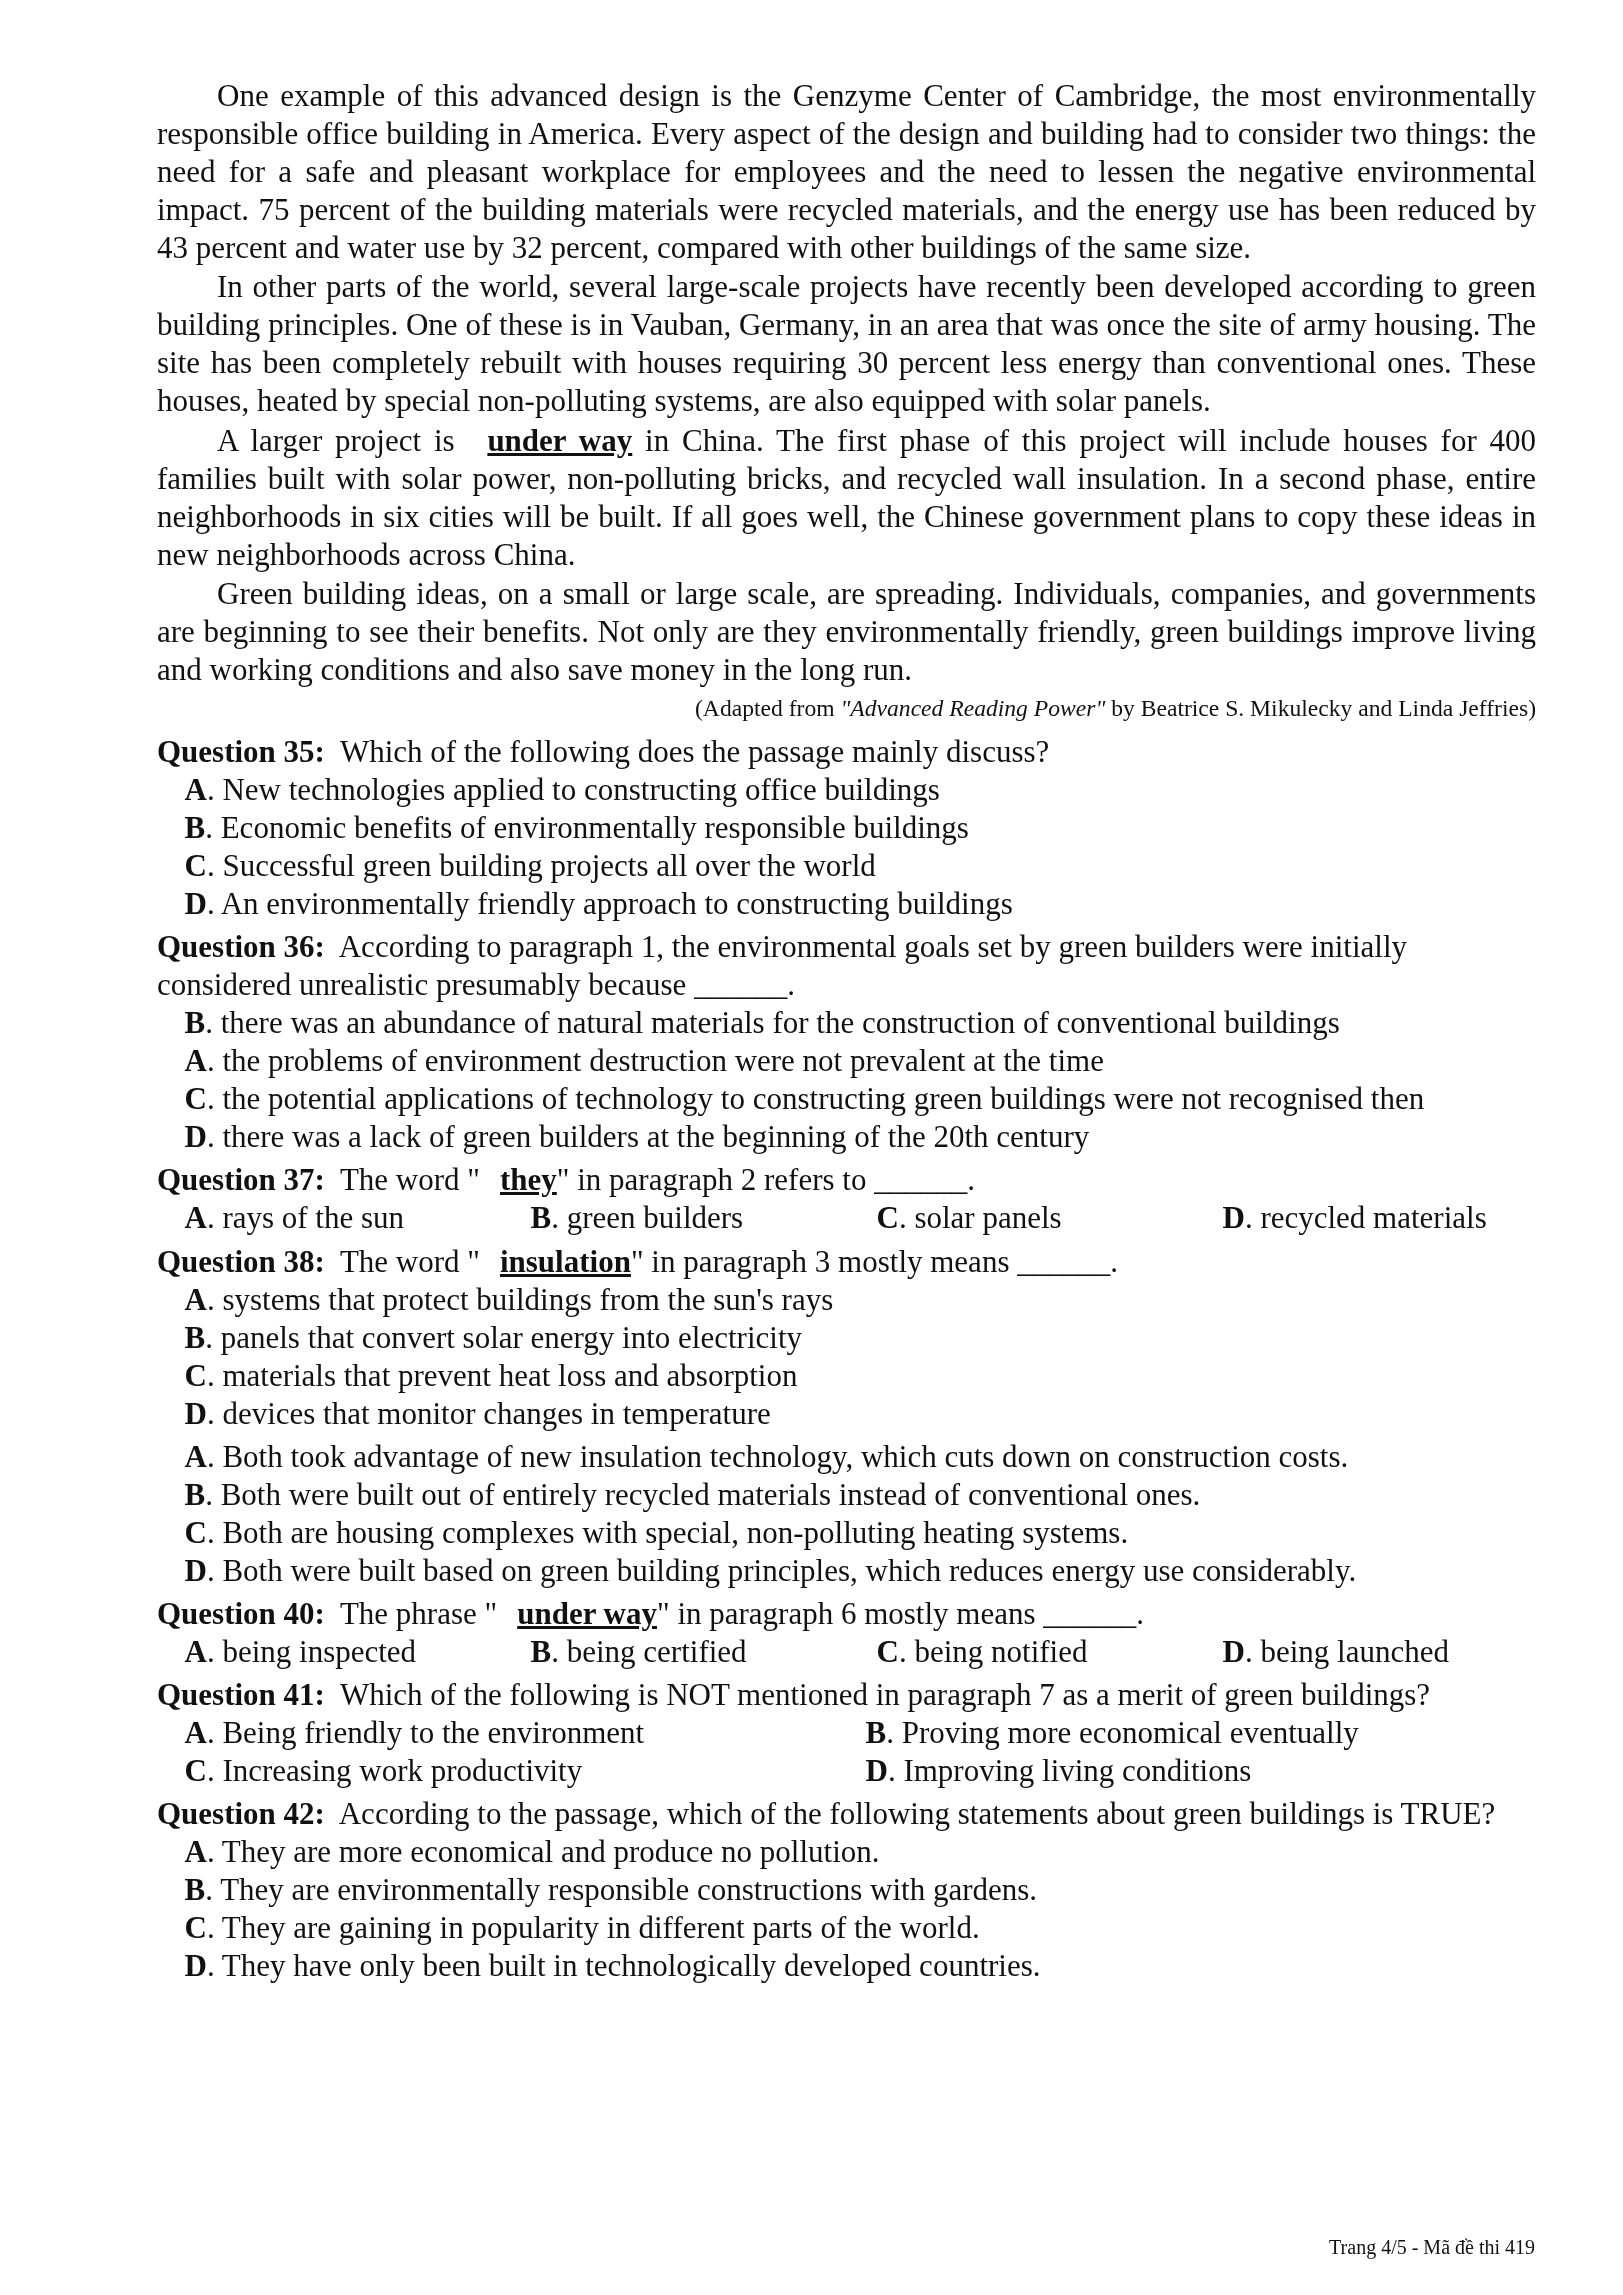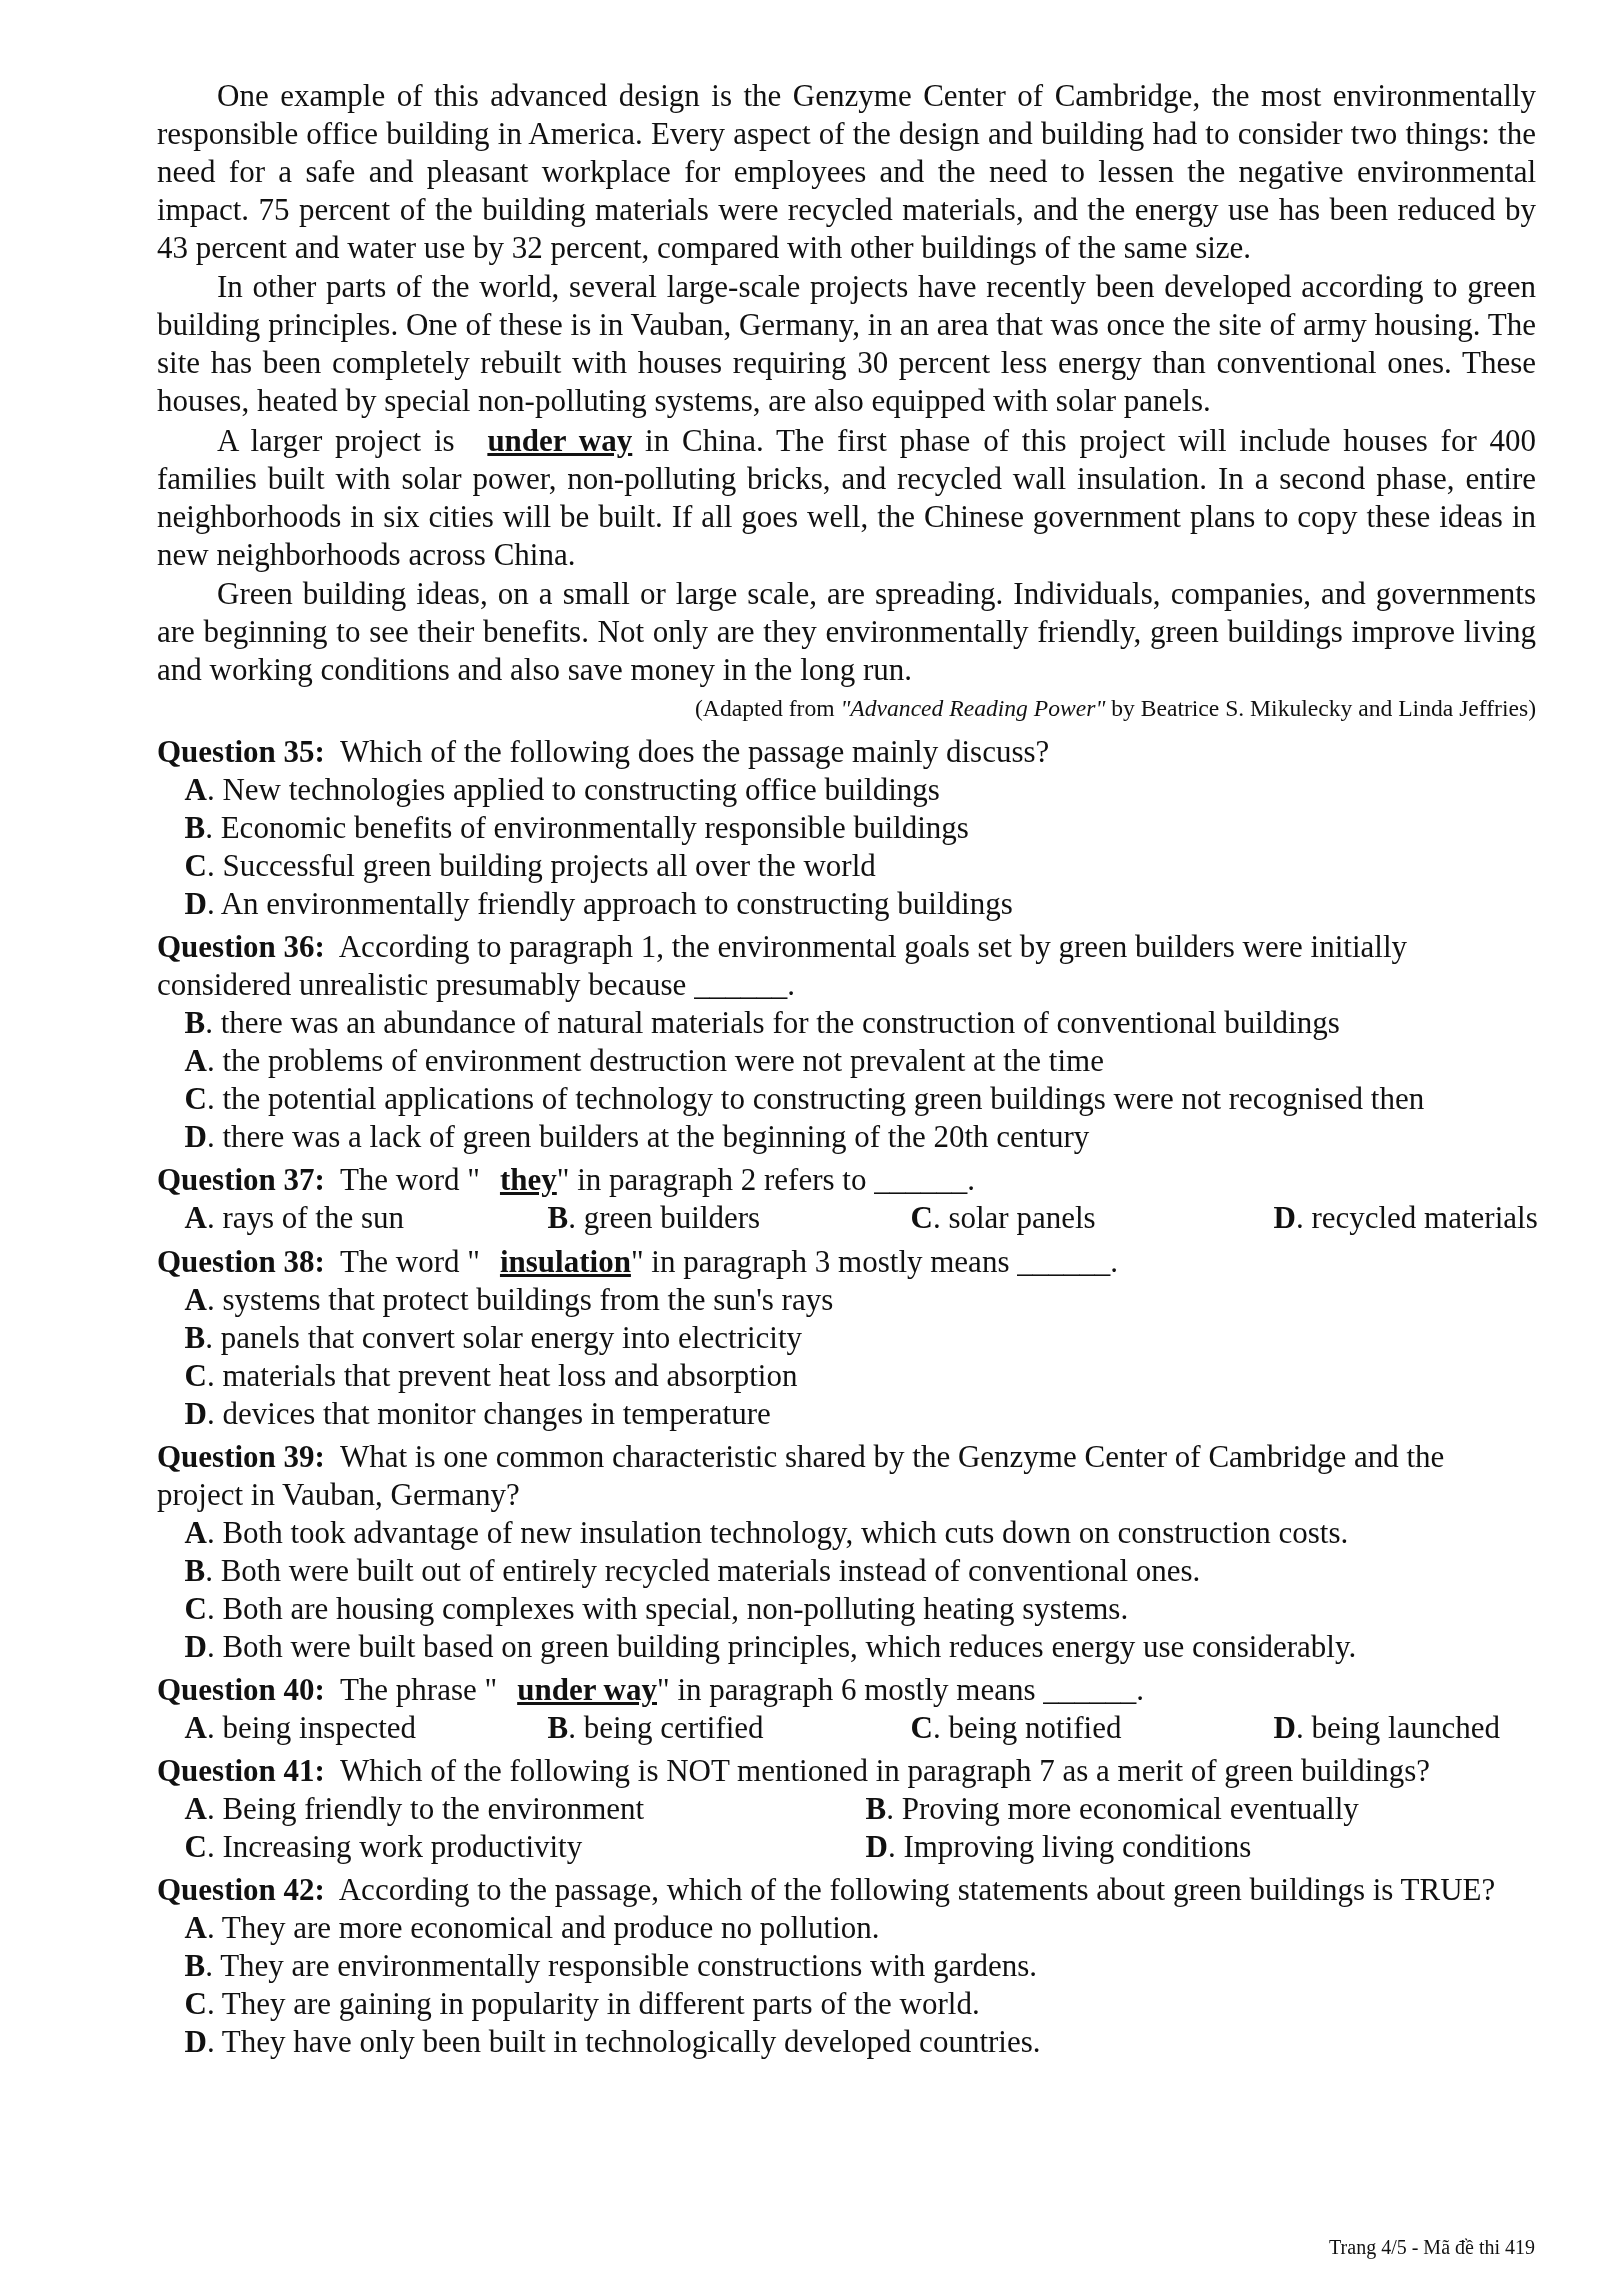--- a/index.html
+++ b/index.html
@@ -29,21 +29,21 @@
       font-size: 23.6px;
       line-height: 35px;
       margin: 2.6px 0 6.5px 0;
     }
     .source .it { font-style: italic; }
     .question { margin-top: 5.2px; }
     .q-stem { margin: 0; text-align: left; }
     .q-num { font-weight: bold; }
     .opt { padding-left: 27.5px; margin: 0; }
     .opt-letter { font-weight: bold; }
-    .row4 { display: flex; padding-left: 27.5px; gap: 17px; }
+    .row4 { display: flex; padding-left: 27.5px; }
     .row4 .opt4 { flex: 0 0 auto; }
     .row2 { display: flex; padding-left: 27.5px; }
     .row2 .opt2 { width: 681px; }
     .footer {
       position: absolute;
       right: 88px;
       top: 2228px;
       font-size: 20px;
       line-height: 38px;
     }
@@ -89,21 +89,20 @@
 
   <div class="question">
     <p class="q-stem"><span class="q-num">Question 38:</span>&nbsp; <span>The word "</span><span class="ul">insulation</span><span>" in paragraph 3 mostly means ______.</span></p>
     <p class="opt"><span class="opt-letter">A</span><span>. systems that protect buildings from the sun's rays</span></p>
     <p class="opt"><span class="opt-letter">B</span><span>. panels that convert solar energy into electricity</span></p>
     <p class="opt"><span class="opt-letter">C</span><span>. materials that prevent heat loss and absorption</span></p>
     <p class="opt"><span class="opt-letter">D</span><span>. devices that monitor changes in temperature</span></p>
   </div>
 
   <div class="question">
-    <p class="q-stem"><span class="q-num">Question 39:</span>&nbsp; <span>What is one common characteristic shared by the Genzyme Center of Cambridge and the project in Vauban, Germany?</span></p>
     <p class="opt"><span class="opt-letter">A</span><span>. Both took advantage of new insulation technology, which cuts down on construction costs.</span></p>
     <p class="opt"><span class="opt-letter">B</span><span>. Both were built out of entirely recycled materials instead of conventional ones.</span></p>
     <p class="opt"><span class="opt-letter">C</span><span>. Both are housing complexes with special, non-polluting heating systems.</span></p>
     <p class="opt"><span class="opt-letter">D</span><span>. Both were built based on green building principles, which reduces energy use considerably.</span></p>
   </div>
 
   <div class="question">
     <p class="q-stem"><span class="q-num">Question 40:</span>&nbsp; <span>The phrase "</span><span class="ul">under way</span><span>" in paragraph 6 mostly means ______.</span></p>
     <div class="row4">
       <span class="opt4" style="width:346px"><span class="opt-letter">A</span><span>. being inspected</span></span>

